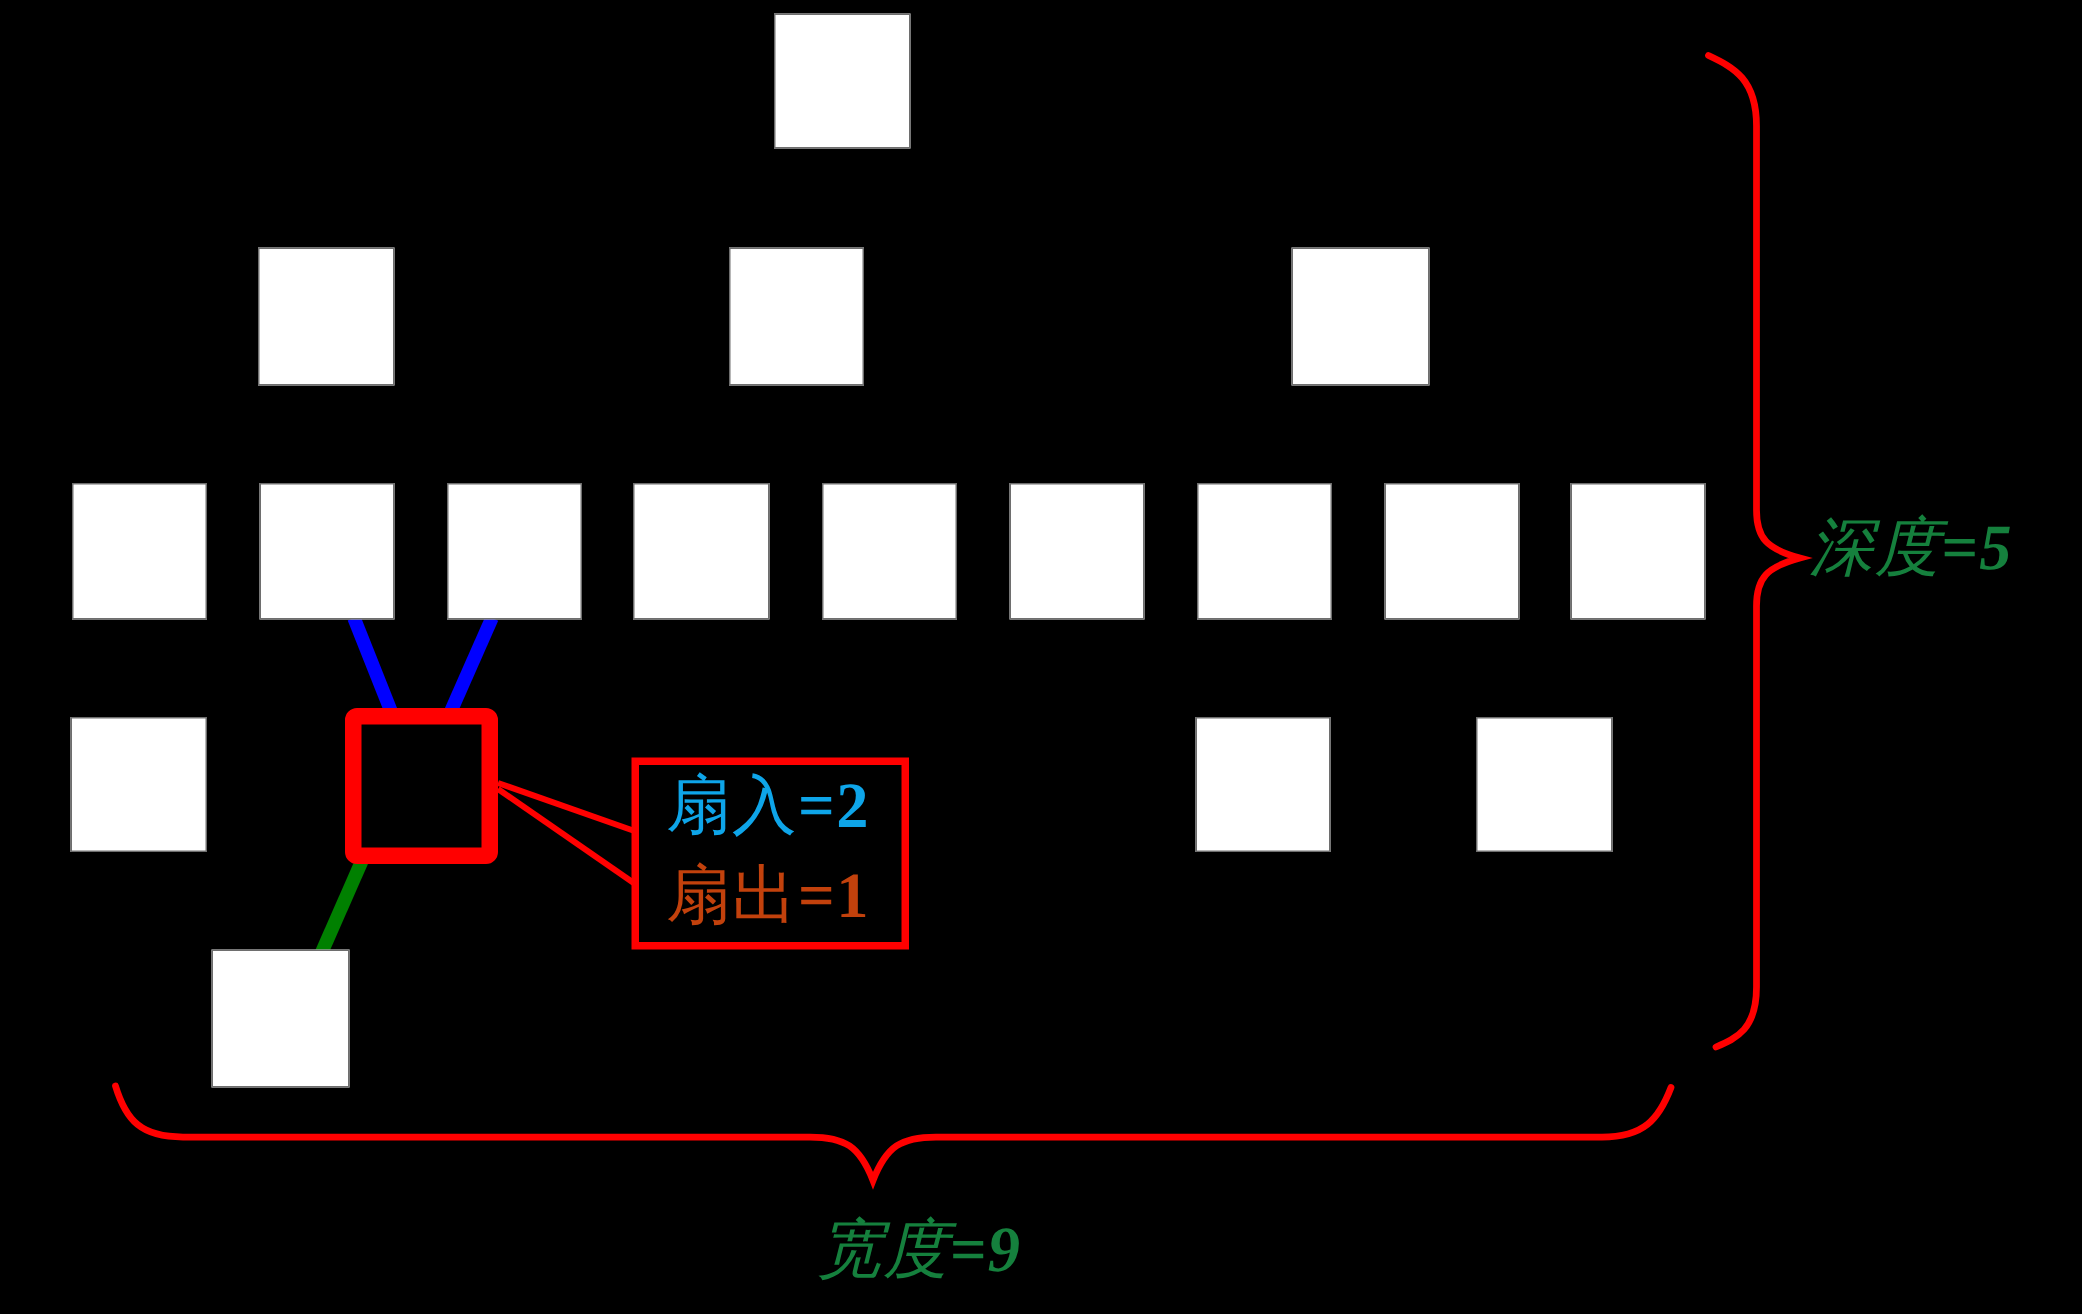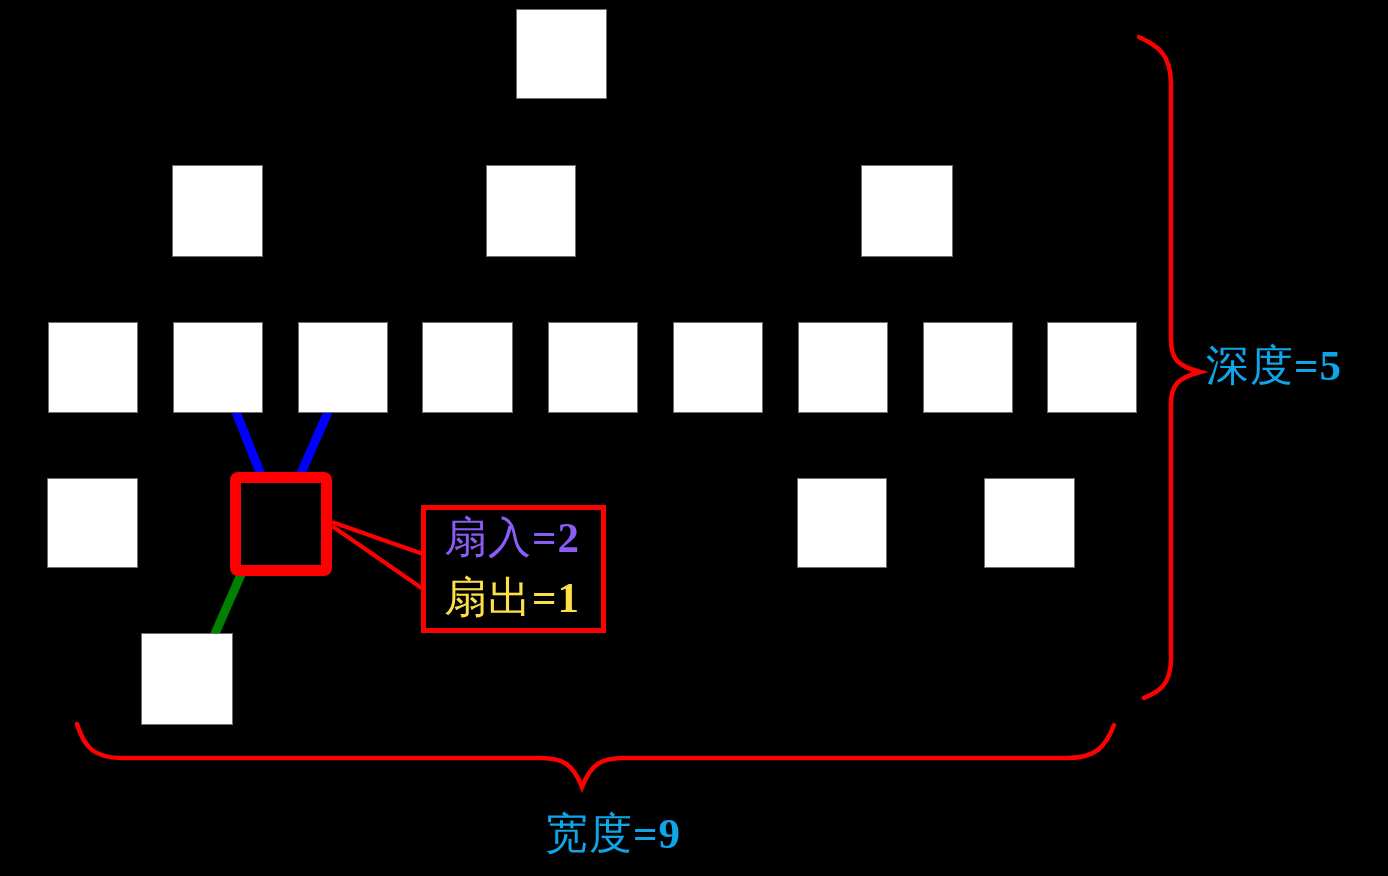--- a/index.html
+++ b/index.html
@@ -30,23 +30,23 @@
     stroke-linecap:round;
   }
   .label{
     position:absolute;
     font-size:43px;
     line-height:1;
     white-space:nowrap;
     letter-spacing:1px;
   }
   .label b{font-weight:bold;}
-  .red-label{color:#0ea5e9;}
-  .fan-in-label{color:#8b5cf6;}
-  .fan-out-label{color:#fde047;}
+  .red-label{color:#15803d;font-style:italic;}
+  .fan-in-label{color:#0ea5e9;}
+  .fan-out-label{color:#c2410c;}
   .callout-box{
     position:absolute;
     left:421px;top:505px;
     width:185px;height:128px;
     border:5px solid #ff0000;
     box-sizing:border-box;
     background:transparent;
   }
 </style>
 </head>

